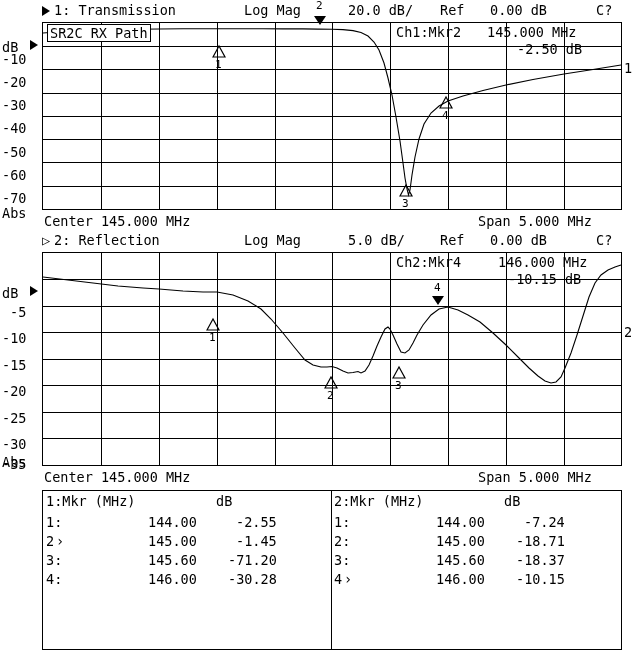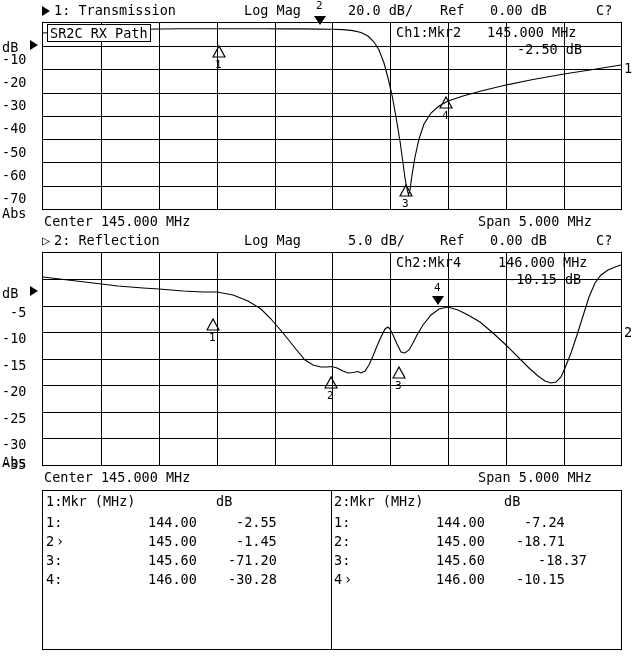--- a/index.html
+++ b/index.html
@@ -190,20 +190,20 @@
   <div class="txt" style="left:334px;top:515px;">1:</div>
   <div class="txt" style="left:436px;top:515px;">144.00</div>
   <div class="txt" style="left:524px;top:515px;">-7.24</div>
 
   <div class="txt" style="left:334px;top:534px;">2:</div>
   <div class="txt" style="left:436px;top:534px;">145.00</div>
   <div class="txt" style="left:516px;top:534px;">-18.71</div>
 
   <div class="txt" style="left:334px;top:553px;">3:</div>
   <div class="txt" style="left:436px;top:553px;">145.60</div>
-  <div class="txt" style="left:516px;top:553px;margin-left:22px;">-18.37</div>
+  <div class="txt" style="left:516px;top:553px;">-18.37</div>
 
   <div class="txt" style="left:334px;top:572px;">4</div>
   <div class="txt" style="left:344px;top:572px;">›</div>
   <div class="txt" style="left:436px;top:572px;">146.00</div>
   <div class="txt" style="left:516px;top:572px;">-10.15</div>
 
 </div>
 
 </body></html>

